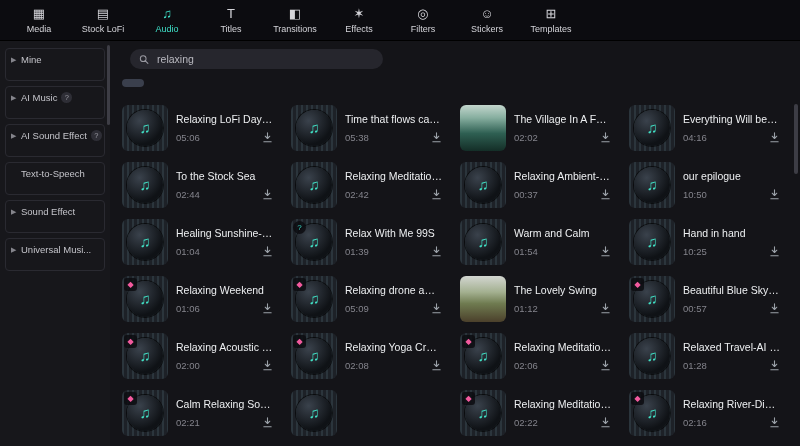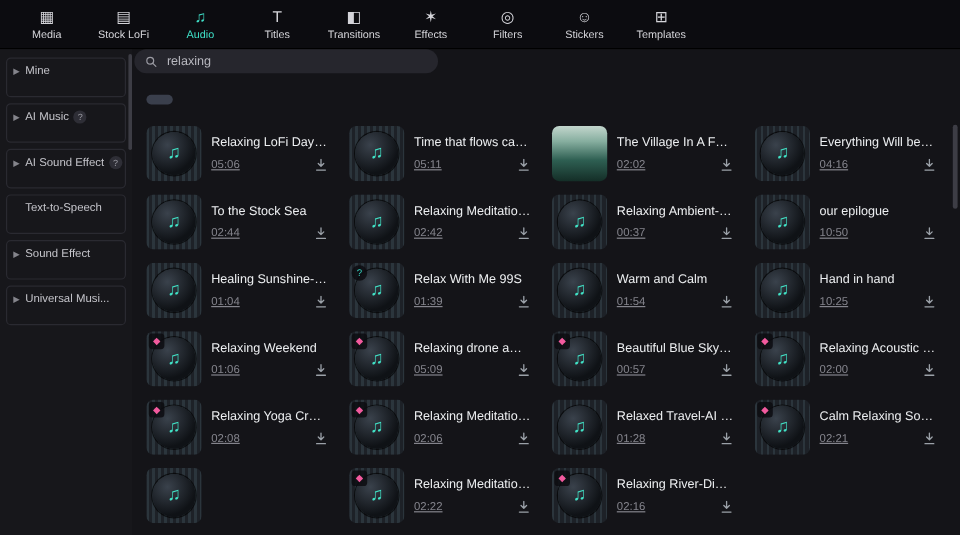--- a/index.html
+++ b/index.html
@@ -13,42 +13,42 @@
   .content{display:flex;height:405px;background:#141418;}
   
   .sidebar{width:100px;flex:none;background:#17171b;padding:7px 5px 0 5px;display:flex;flex-direction:column;gap:5px;position:relative;}
   .sitem{position:relative;height:21px;display:flex;align-items:center;padding:0 5px 10px 15px;border:1px solid #2a2a31;border-radius:4px;color:#c4c4ca;font-size:9.5px;white-space:nowrap;overflow:hidden;cursor:pointer;}
   .sitem .arrow{position:absolute;left:5px;font-size:7px;color:#84848b;}
   .sitem.active{color:#ffffff;font-weight:bold;}
   .info{margin-left:4px;flex:none;width:11px;height:11px;border-radius:50%;background:#2e2e36;color:#9d9da5;font-size:7.5px;display:flex;align-items:center;justify-content:center;}
   .sb-side{position:absolute;right:0;top:4px;width:3px;height:80px;background:#3d3d45;border-radius:2px;}
   
   .main{flex:1;display:flex;flex-direction:column;min-width:0;position:relative;}
-  .searchrow{height:28px;display:flex;align-items:flex-start;padding-left:2px;}
+  .searchrow{height:28px;display:flex;align-items:flex-end;padding-left:20px;}
   .search{width:235px;height:20px;background:#26262d;border-radius:10px;display:flex;align-items:center;gap:6px;padding:0 9px;}
   .search input{background:transparent;border:0;outline:0;color:#b9b9c0;font-size:10.5px;font-family:"Liberation Sans",sans-serif;width:100%;}
   .tabs{height:27px;display:flex;align-items:center;gap:24px;padding-left:12px;font-size:10.5px;color:#96969e;}
   .tab{cursor:pointer;white-space:nowrap;}
   .tab.active{background:#3a3f4c;color:#fff;border-radius:11px;padding:4px 11px;}
   
   .grid{position:relative;flex:1;display:grid;grid-template-columns:repeat(4,1fr);grid-auto-rows:57px;padding:3px 10px 0 10px;column-gap:6px;overflow:hidden;}
   .card{display:flex;gap:8px;align-items:center;padding:4px 2px;min-width:0;cursor:pointer;}
   .thumb{width:46px;height:46px;border-radius:6px;position:relative;flex:none;display:flex;align-items:center;justify-content:center;overflow:hidden;
          background:#1d2127 repeating-linear-gradient(90deg,rgba(80,105,115,.28) 0 2px,transparent 2px 5px);}
   .vinyl{width:36px;height:36px;border-radius:50%;background:radial-gradient(circle at 35% 30%,#3a424c,#0f1216 68%);display:flex;align-items:center;justify-content:center;box-shadow:0 0 0 1px rgba(0,0,0,.65);}
   .note{color:#41e2c6;font-size:15px;line-height:1;}
   .thumb.forest{background:linear-gradient(180deg,#c3d6cd 0%,#86ae9f 28%,#2e5f52 62%,#142e27 100%);}
   .thumb.road{background:linear-gradient(180deg,#d3d6d1 0%,#a3b090 35%,#6f7b50 60%,#4b402b 100%);}
   .badge{position:absolute;top:2px;left:2px;width:13px;height:13px;border-radius:3px;background:rgba(12,12,16,.85);display:flex;align-items:center;justify-content:center;font-size:8px;}
   .badge.pro{color:#f25a9e;}
   .badge.q{color:#35d4c0;border-radius:50%;}
   .meta{flex:1;min-width:0;display:flex;flex-direction:column;gap:7px;padding-right:8px;}
   .title{font-size:10.5px;color:#edeff1;white-space:nowrap;overflow:hidden;text-overflow:ellipsis;}
   .bottom{display:flex;align-items:center;justify-content:space-between;}
-  .dur{font-size:9.5px;color:#84848c;text-decoration:underline;}
+  .dur{font-size:9.5px;color:#84848c;}
   .dl{display:flex;align-items:center;cursor:pointer;}
   .sb-main{position:absolute;right:2px;top:8px;width:4px;height:70px;background:#3d3d45;border-radius:2px;}
 </style>
 </head>
 <body>
 
 <div class="toolbar">
   <div class="tb">
       <span class="ico">▦</span>
       <span>Media</span>
@@ -165,21 +165,21 @@
         <div class="card">
           <div class="thumb music">
 
             <span class="vinyl">
               <span class="note">♫</span>
             </span>
           </div>
           <div class="meta">
             <div class="title">Time that flows calmly</div>
             <div class="bottom">
-              <span class="dur">05:11</span>
+              <span class="dur">05:38</span>
               <span class="dl">
                 <svg width="11" height="11" viewBox="0 0 12 12">
                   <path d="M6 1v6M3.5 4.6L6 7.1l2.5-2.5M2 10.6h8" stroke="#9ba1a8" stroke-width="1.2" fill="none" stroke-linecap="round" stroke-linejoin="round"></path>
                 </svg>
               </span>
             </div>
           </div>
         </div>
         <div class="card">
           <div class="thumb forest">
@@ -401,20 +401,37 @@
               <span class="dur">05:09</span>
               <span class="dl">
                 <svg width="11" height="11" viewBox="0 0 12 12">
                   <path d="M6 1v6M3.5 4.6L6 7.1l2.5-2.5M2 10.6h8" stroke="#9ba1a8" stroke-width="1.2" fill="none" stroke-linecap="round" stroke-linejoin="round"></path>
                 </svg>
               </span>
             </div>
           </div>
         </div>
         <div class="card">
+          <div class="thumb road">
+            
+            
+          </div>
+          <div class="meta">
+            <div class="title">The Lovely Swing</div>
+            <div class="bottom">
+              <span class="dur">01:12</span>
+              <span class="dl">
+                <svg width="11" height="11" viewBox="0 0 12 12">
+                  <path d="M6 1v6M3.5 4.6L6 7.1l2.5-2.5M2 10.6h8" stroke="#9ba1a8" stroke-width="1.2" fill="none" stroke-linecap="round" stroke-linejoin="round"></path>
+                </svg>
+              </span>
+            </div>
+          </div>
+        </div>
+        <div class="card">
           <div class="thumb music">
             <span class="badge pro">◆</span>
             <span class="vinyl">
               <span class="note">♫</span>
             </span>
           </div>
           <div class="meta">
             <div class="title">Beautiful Blue Sky-AI m...</div>
             <div class="bottom">
               <span class="dur">00:57</span>

